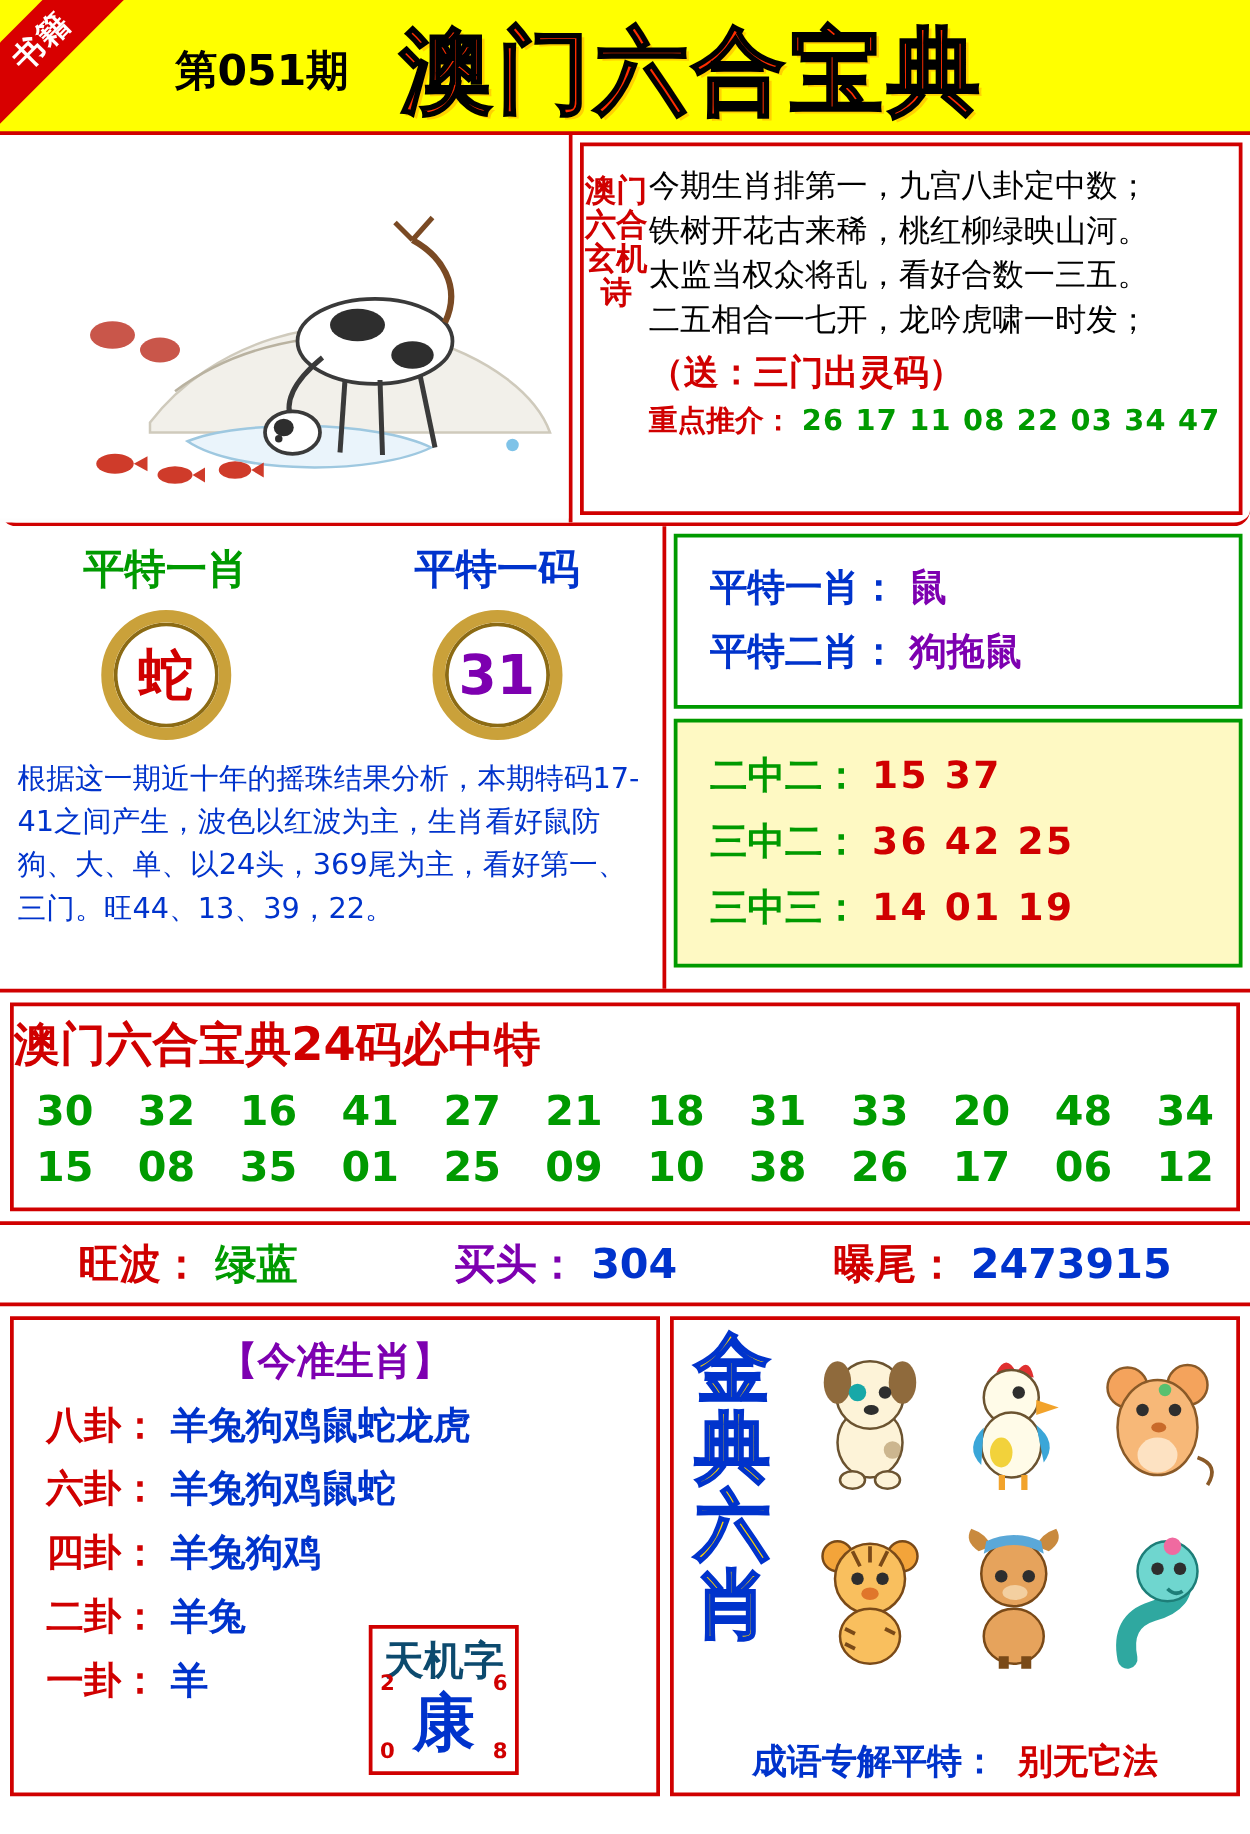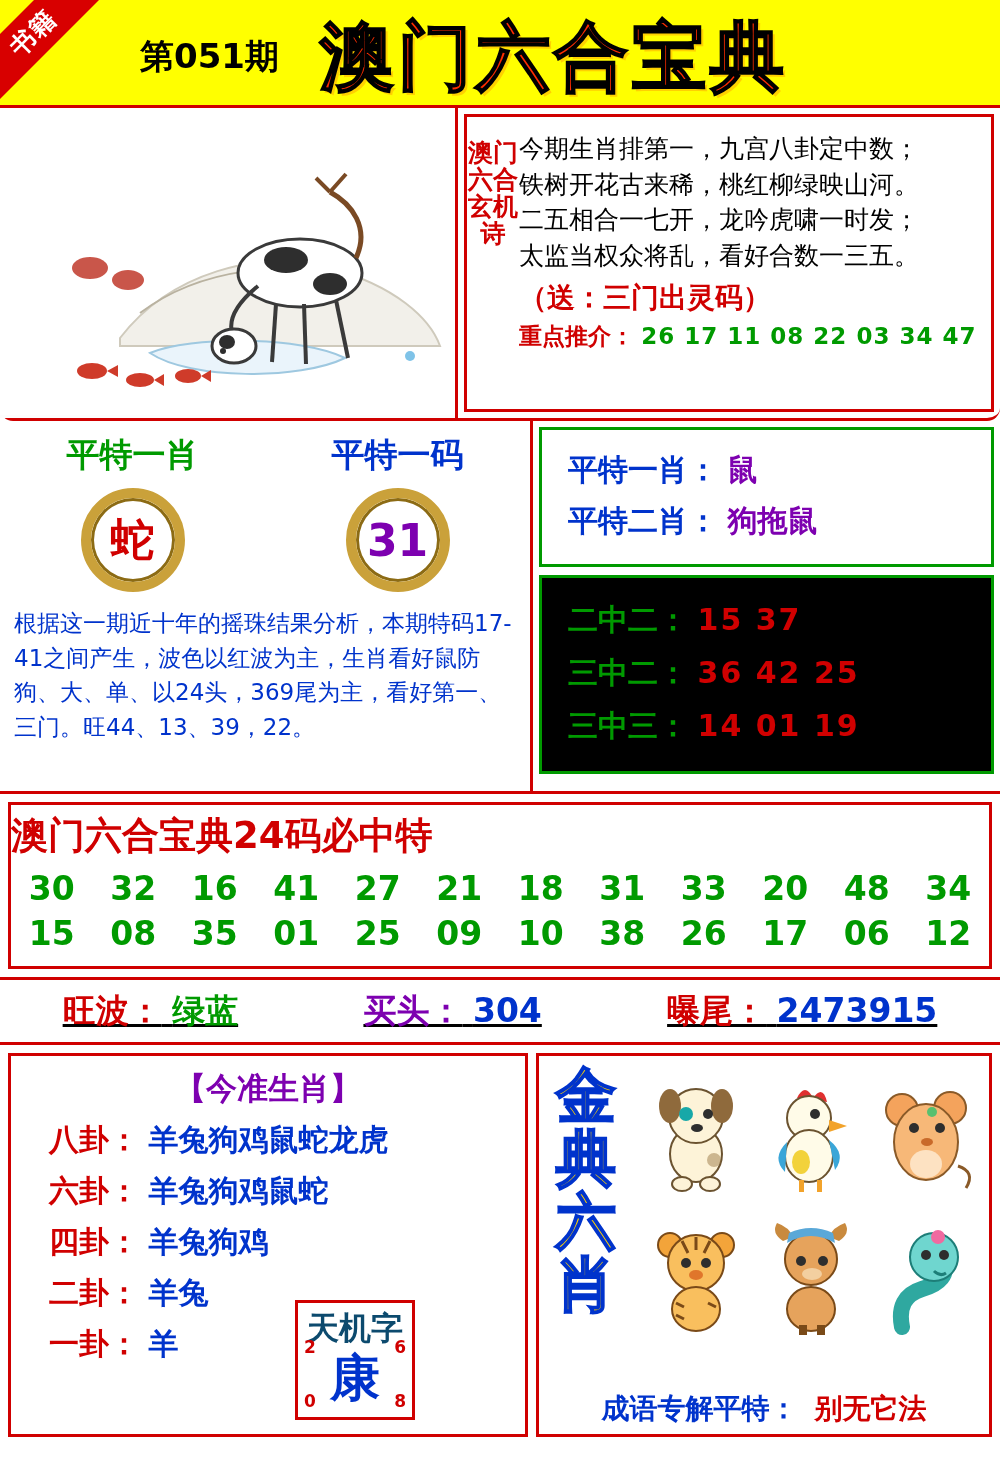--- a/index.html
+++ b/index.html
@@ -123,21 +123,21 @@
     padding:12px 10px;
     box-sizing:border-box;
   }
   .mr-top .row{
     font-size:30px;margin:8px 0 10px 16px;font-family:"DejaVu Sans",sans-serif;
   }
   .mr-top .lbl{color:#0033cc;font-weight:bold;}
   .mr-top .val{color:#7d00b0;font-weight:bold;}
   .mr-bot{
     border:3px solid #009a00;
-    background:#000000;
+    background:#fef9c3;
     margin-top:8px;
     padding:12px 10px;
     box-sizing:border-box;
   }
   .mr-bot .row{font-size:30px;margin:10px 0 12px 16px;font-family:"DejaVu Sans",sans-serif;}
   .mr-bot .lbl{color:#009a00;font-weight:bold;}
   .mr-bot .val{color:#d00000;font-weight:bold;letter-spacing:2px;}
 
   
   .nums-box{
@@ -153,21 +153,21 @@
   }
   .nums-grid span{
     text-align:center;font-size:33px;color:#009a00;font-weight:bold;
     font-family:"DejaVu Sans",sans-serif;line-height:1.35;
   }
 
   
   .strip{
     border-top:3px solid #d00000;border-bottom:3px solid #d00000;
     display:flex;justify-content:space-around;align-items:center;height:62px;
-    font-size:33px;font-family:"DejaVu Sans",sans-serif;text-decoration:underline;
+    font-size:33px;font-family:"DejaVu Sans",sans-serif;
   }
   .strip .lbl{color:#d00000;font-weight:bold;}
   .strip .v-green{color:#009a00;font-weight:bold;}
   .strip .v-blue{color:#0033cc;font-weight:bold;}
   .strip .lbl-p{color:#7d00b0;font-weight:bold;}
 
   
   .bottom-row{display:flex;height:400px;}
   .bl{
     width:520px;border:3px solid #d00000;margin:8px 4px 8px 8px;position:relative;
@@ -177,21 +177,21 @@
     flex:1;border:3px solid #d00000;margin:8px 8px 8px 4px;position:relative;
     box-sizing:border-box;overflow:hidden;
   }
   .bl-title{
     text-align:center;font-size:31px;font-weight:bold;color:#7d00b0;margin-top:12px;
     font-family:"DejaVu Sans",sans-serif;
   }
   .gua{
     font-size:30px;margin:10px 0 6px 26px;font-family:"DejaVu Sans",sans-serif;
   }
-  .gua .g-lbl{color:#d00000;font-weight:bold;margin-left:12px;}
+  .gua .g-lbl{color:#d00000;font-weight:bold;}
   .gua .g-val{color:#0033cc;font-weight:bold;}
   .tianji{
     position:absolute;right:110px;bottom:14px;
     width:120px;height:120px;border:3px solid #d00000;
     box-sizing:border-box;text-align:center;background:#fff;
   }
   .tianji .t-head{font-size:32px;color:#0c4a6e;font-weight:bold;margin-top:4px;font-family:"DejaVu Sans",sans-serif;}
   .tianji .t-char{font-size:50px;color:#0033cc;font-weight:bold;line-height:1;margin-top:2px;font-family:"DejaVu Sans",sans-serif;}
   .tianji .c{position:absolute;font-size:17px;color:#d00000;font-weight:bold;}
   .tianji .c1{left:6px;top:34px;}
@@ -272,22 +272,22 @@
         </g>
         <circle cx="410" cy="248" r="5" fill="#7fc3e8"></circle>
       </svg>
     </div>
 
     <div class="poem-box">
       <div class="poem-label">澳门六合玄机诗</div>
       <div class="poem-lines">
         <div class="ln">今期生肖排第一，九宫八卦定中数；</div>
         <div class="ln">铁树开花古来稀，桃红柳绿映山河。</div>
+        <div class="ln">太监当权众将乱，看好合数一三五。</div>
         <div class="ln">二五相合一七开，龙吟虎啸一时发；</div>
-        <div class="ln">太监当权众将乱，看好合数一三五。</div>
         <div class="poem-gift">（送：三门出灵码）</div>
         <div class="poem-rec">
           <span class="rl">重点推介：</span>
           <span class="rv">26 17 11 08 22 03 34 47</span>
         </div>
       </div>
     </div>
   </div>
 
   <div class="mid-row">

